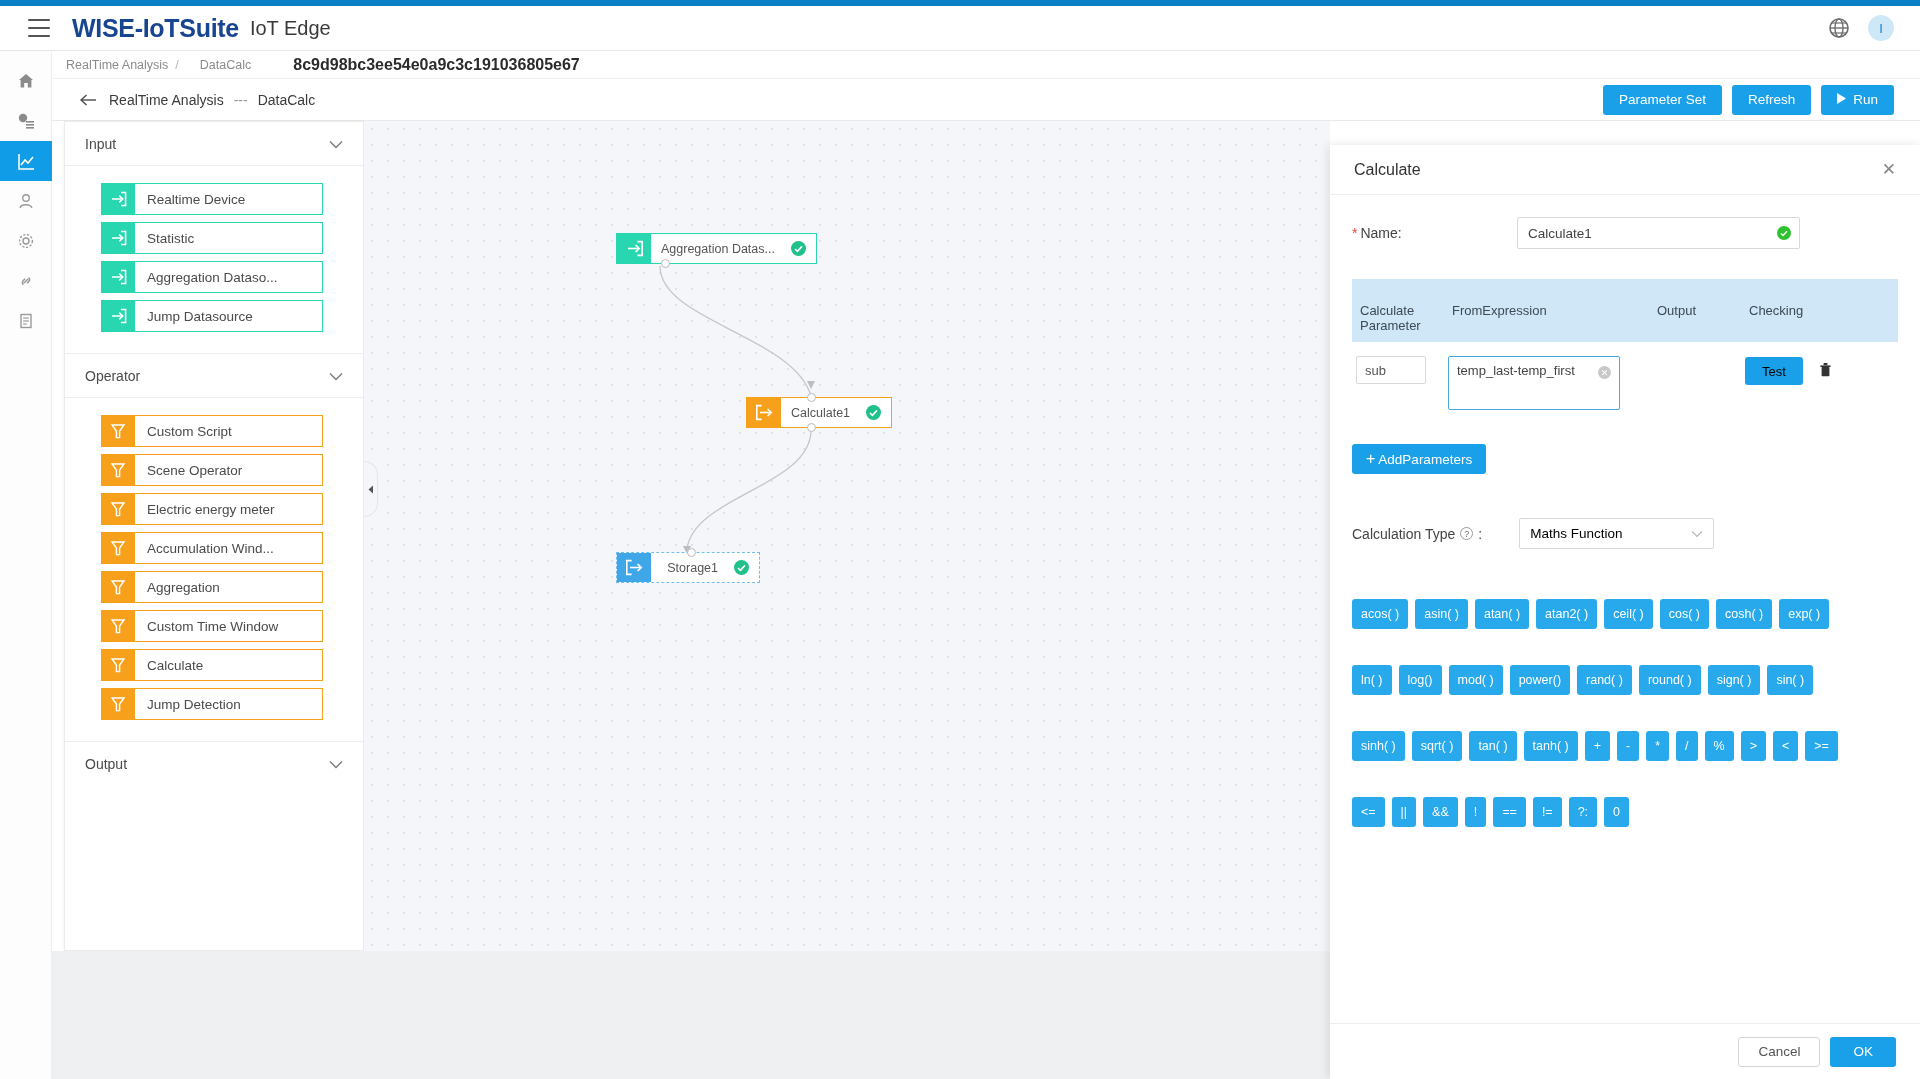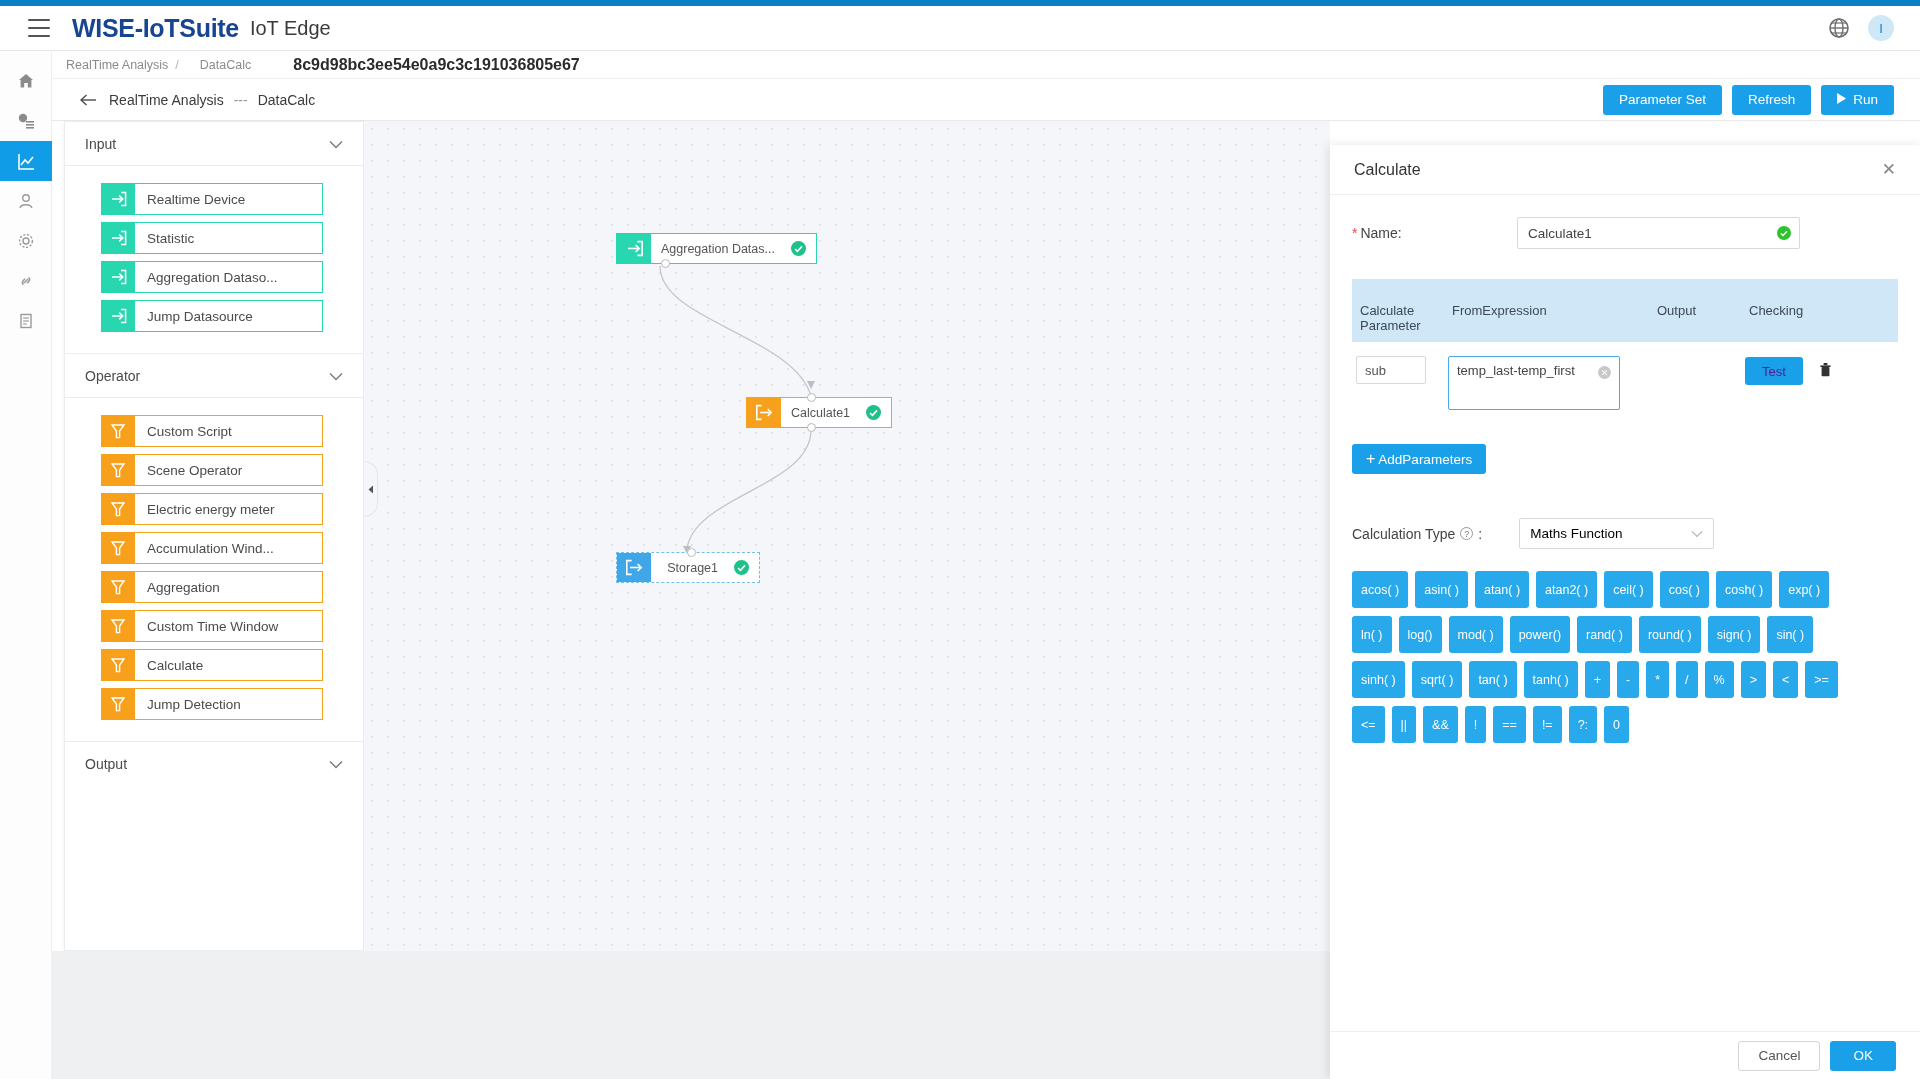--- a/index.html
+++ b/index.html
@@ -221,21 +221,21 @@
   .toggle {
     width: 42px; height: 21px; border-radius: 11px; background: #1a9ce8;
     position: relative; cursor: pointer;
   }
   .toggle .knob {
     position: absolute; right: 2px; top: 2px; width: 17px; height: 17px;
     border-radius: 50%; background: #fff;
   }
   .cell4 { display: flex; align-items: center; gap: 16px; padding-top: 1px; }
   .btn-test {
-    background: #1aa0e8; color: #4c1d95; border: none; border-radius: 3px;
+    background: #1aa0e8; color: #000000; border: none; border-radius: 3px;
     font-size: 13px; padding: 0 17px; height: 28px; cursor: pointer;
     font-family: "Liberation Sans", sans-serif;
   }
   .trash { cursor: pointer; }
 
   .addparams {
     margin-top: 30px; background: #1aa0e8; color: #fff; border: none; border-radius: 3px;
     height: 30px; padding: 0 14px; font-size: 13.5px; cursor: pointer;
     font-family: "Liberation Sans", sans-serif;
     display: inline-flex; align-items: center; gap: 3px;
@@ -254,27 +254,27 @@
     display: flex; align-items: center; padding: 0 10px;
     font-size: 13.5px; color: #000000; cursor: pointer;
   }
 
   .funcgrid {
     margin-top: 22px; display: flex; flex-wrap: wrap; gap: 8px 7px;
     max-width: 510px;
   }
   .fbtn {
     background: #27a9ec; color: #fff; border: none; border-radius: 3px;
-    height: 37px; padding: 0 9px; font-size: 12.5px; cursor: pointer;
+    height: 30px; padding: 0 9px; font-size: 12.5px; cursor: pointer;
     font-family: "Liberation Sans", sans-serif;
-    display: inline-flex; align-items: center; justify-content: center;
+    display: inline-flex; align-items: center; justify-content: center; margin-top: 28px;
   }
 
   .drawer-foot {
-    height: 48px; border-top: 1px solid #eeeeee; display: flex;
+    height: 56px; border-top: 1px solid #eeeeee; display: flex;
     align-items: center; justify-content: flex-end; gap: 10px;
     padding-right: 24px; flex: none;
   }
   .btn-cancel {
     background: #fff; color: #555; border: 1px solid #d5d5d5; border-radius: 3px;
     height: 30px; padding: 0 19px; font-size: 13.5px; cursor: pointer;
     font-family: "Liberation Sans", sans-serif;
   }
   .btn-ok {
     background: #1aa0e8; color: #fff; border: none; border-radius: 3px;

